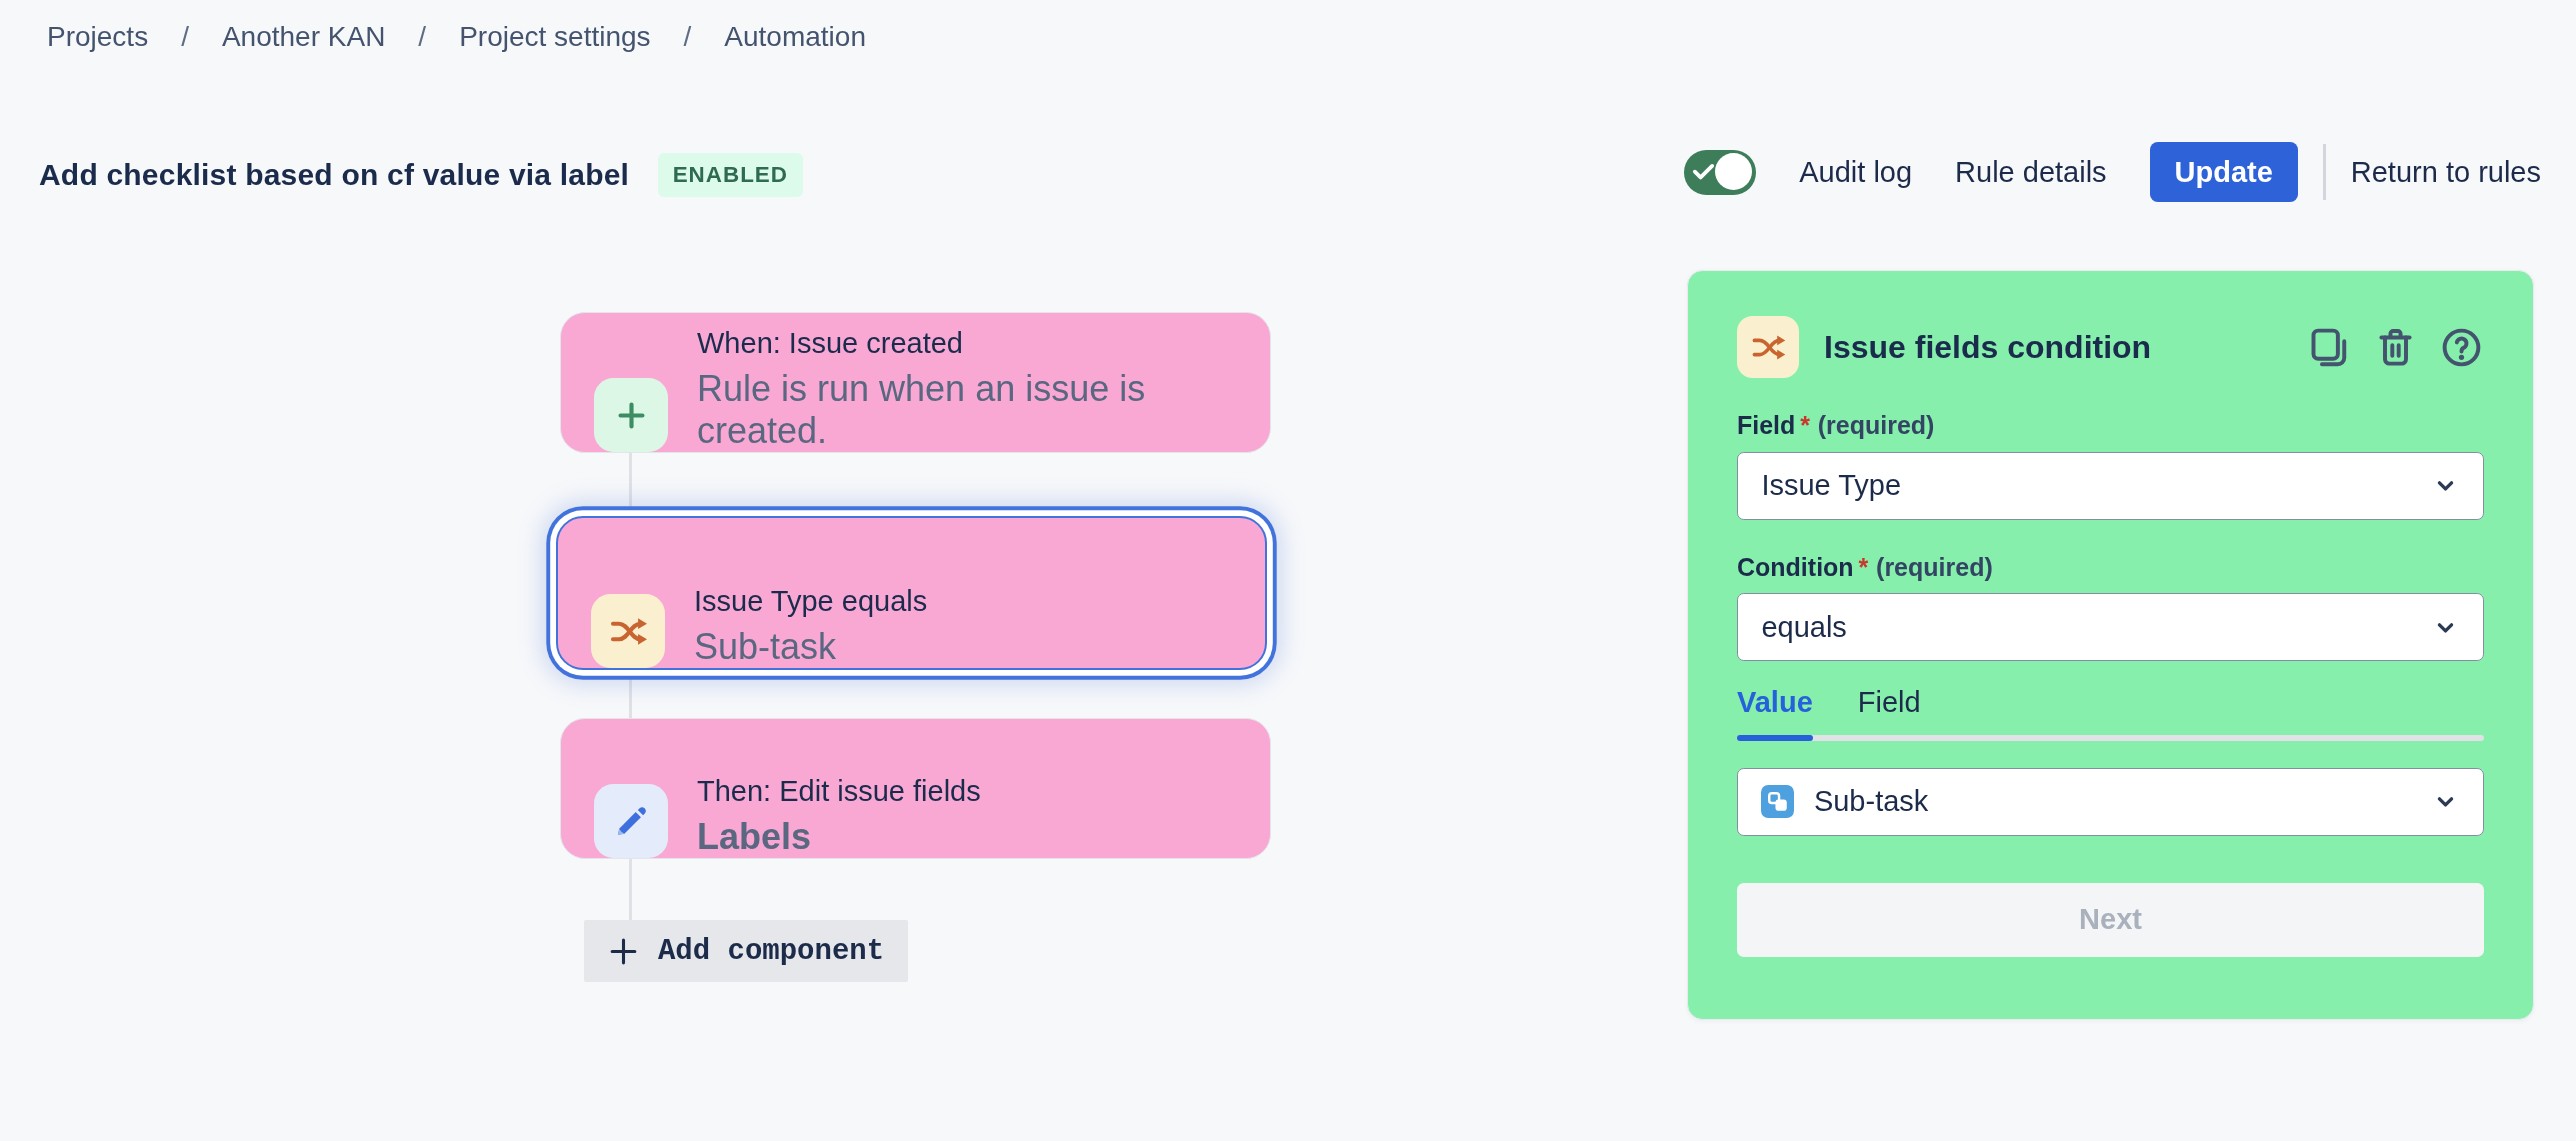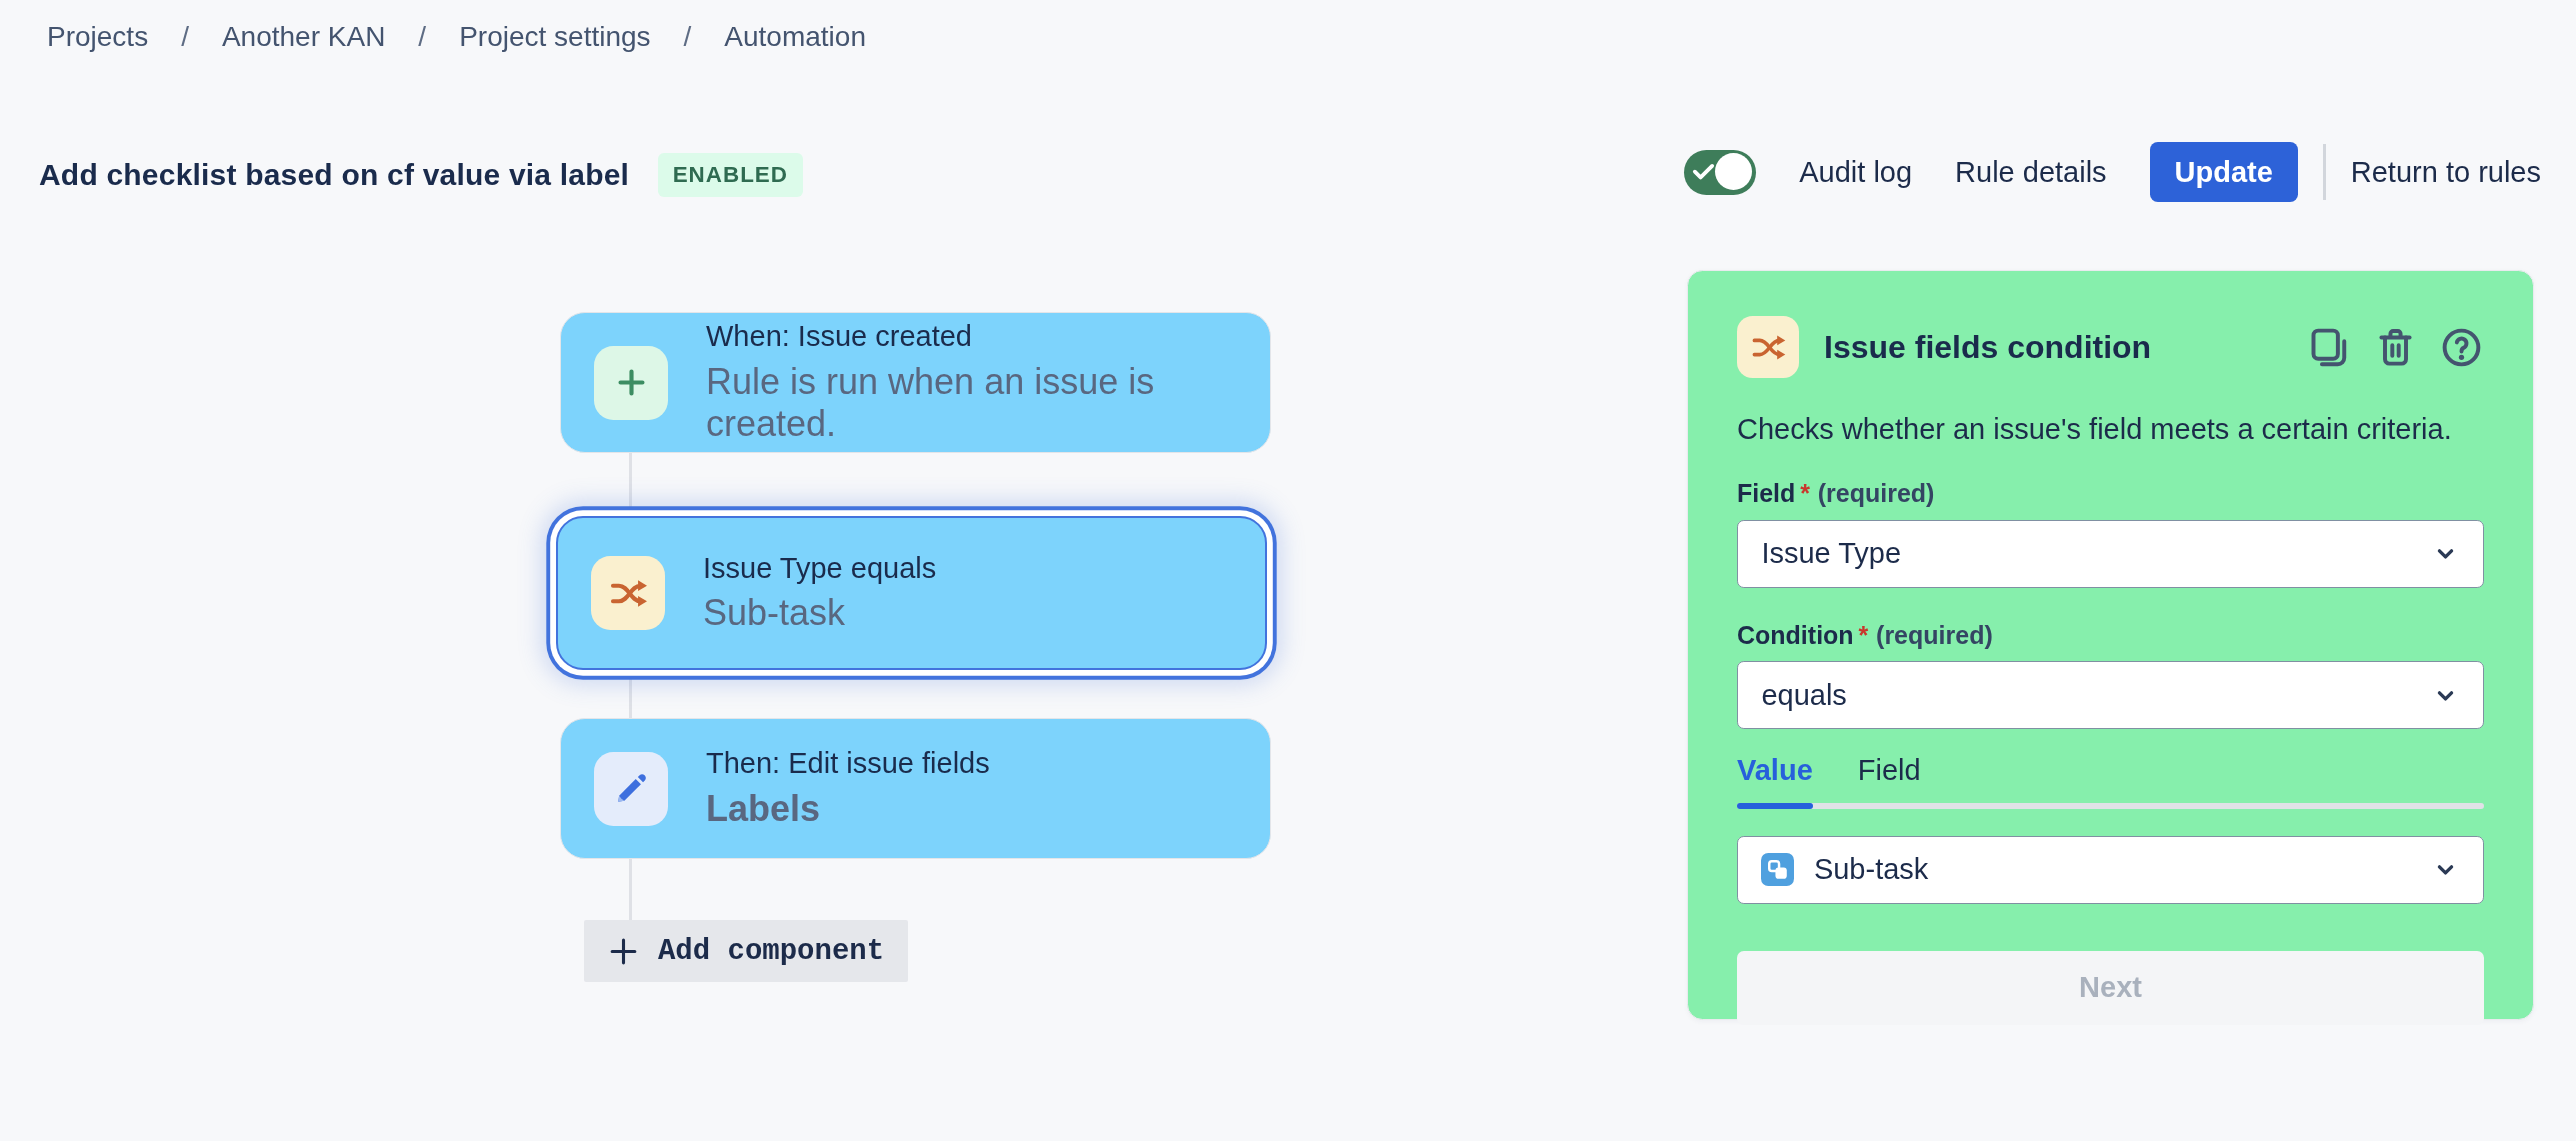--- a/index.html
+++ b/index.html
@@ -61,22 +61,22 @@
   .hdr-divider { width:2.9px; height:56px; background:#D2D6DC; margin-left:25px; }
   .return-btn { margin-left:25px; }
 
   
   .connector {
     position:absolute; left:629px; top:448px; width:2.9px; height:477px;
     background:#DFE1E6; z-index:0;
   }
   .flow-card {
     position:absolute; left:560px; width:711px; height:141px;
-    background:#7dd3fc; border:1.9px solid #E3E5E9; border-radius:25px;
-    display:flex; align-items:center; gap:38px; padding:0 33px;
+    background:#f9a8d4; border:1.9px solid #E3E5E9; border-radius:25px;
+    display:flex; align-items:flex-end; gap:29px; padding:0 33px;
     z-index:1; cursor:pointer;
   }
   .flow-card.selected {
     left:556px; height:154px;
     border:2.9px solid #4273DD; border-radius:27px;
     box-shadow: 0 0 0 5.8px #FFFFFF, 0 0 0 9.7px #4273DD, 0 0 23.4px 13.6px rgba(76,118,220,0.25);
   }
   .card-icon {
     width:74px; height:74px; border-radius:19.5px; flex:0 0 auto;
     display:flex; align-items:center; justify-content:center;
@@ -267,21 +267,20 @@
       <button class="action">
         <svg width="45" height="45" viewBox="0 0 24 24" fill="none">
           <circle cx="12" cy="12" r="9" stroke="#44546F" stroke-width="2.1"></circle>
           <path d="M9.5 9.3 a2.6 2.6 0 1 1 3.6 2.9 c-0.85 0.37 -1.1 0.95 -1.1 1.9" stroke="#44546F" stroke-width="2.1" stroke-linecap="round"></path>
           <circle cx="12" cy="17.2" r="1.4" fill="#44546F"></circle>
         </svg>
       </button>
     </div>
   </div>
 
-  <p class="panel-desc">Checks whether an issue's field meets a certain criteria.</p>
 
   <div class="field-label">
     <span>Field</span>
     <span class="star">*</span>
     <span class="req">(required)</span>
   </div>
   <div class="select">
     <span class="sel-text">Issue Type</span>
     <span style="line-height:0;">
       <svg width="29" height="29" viewBox="0 0 24 24">

